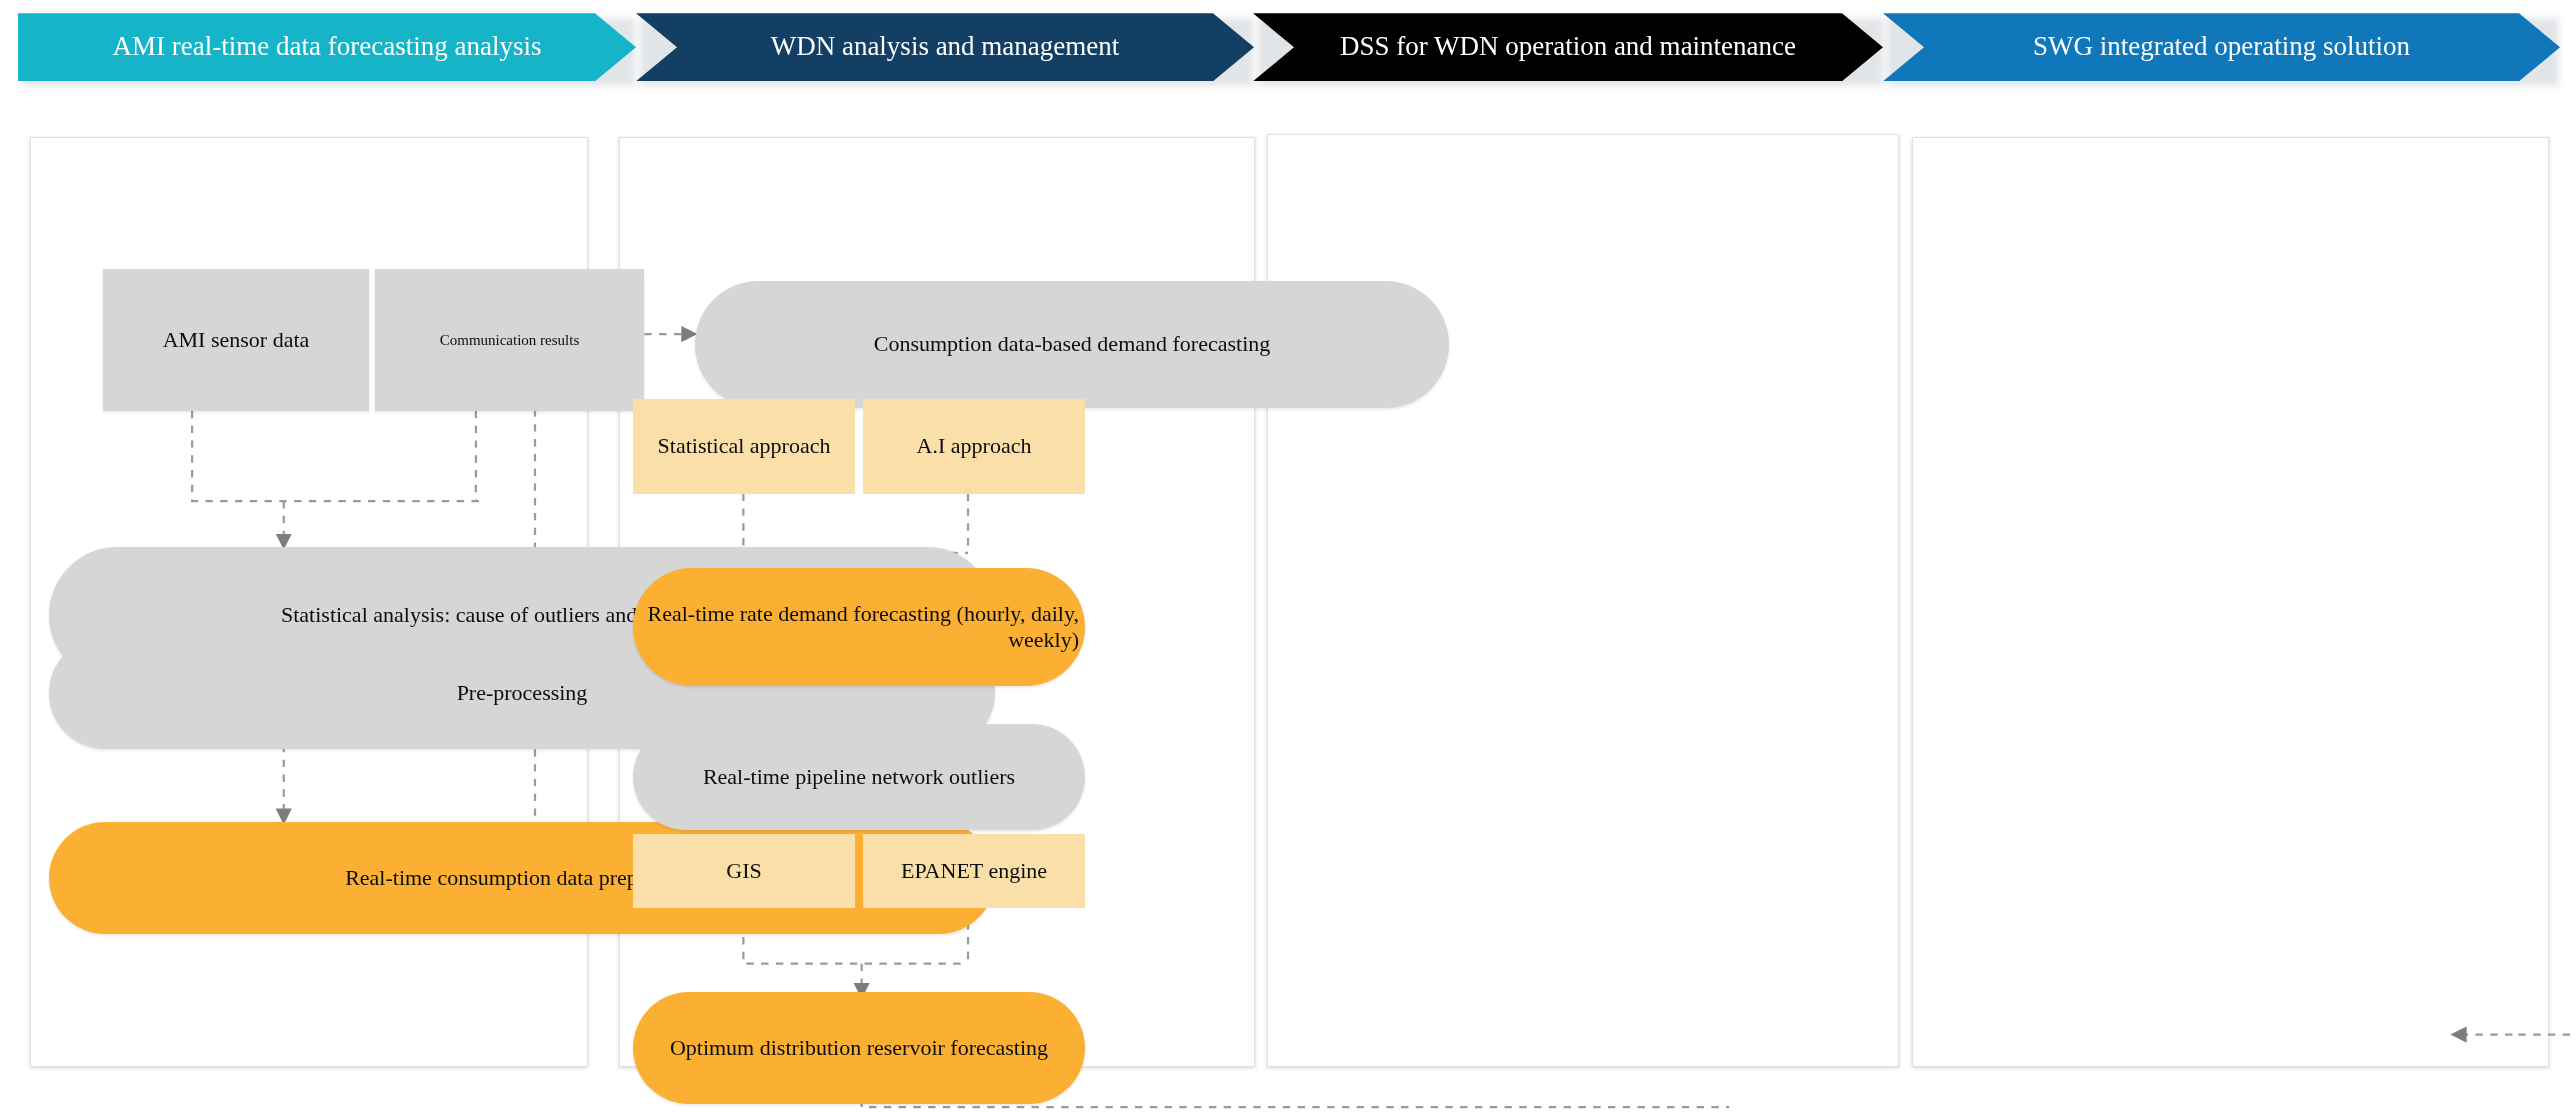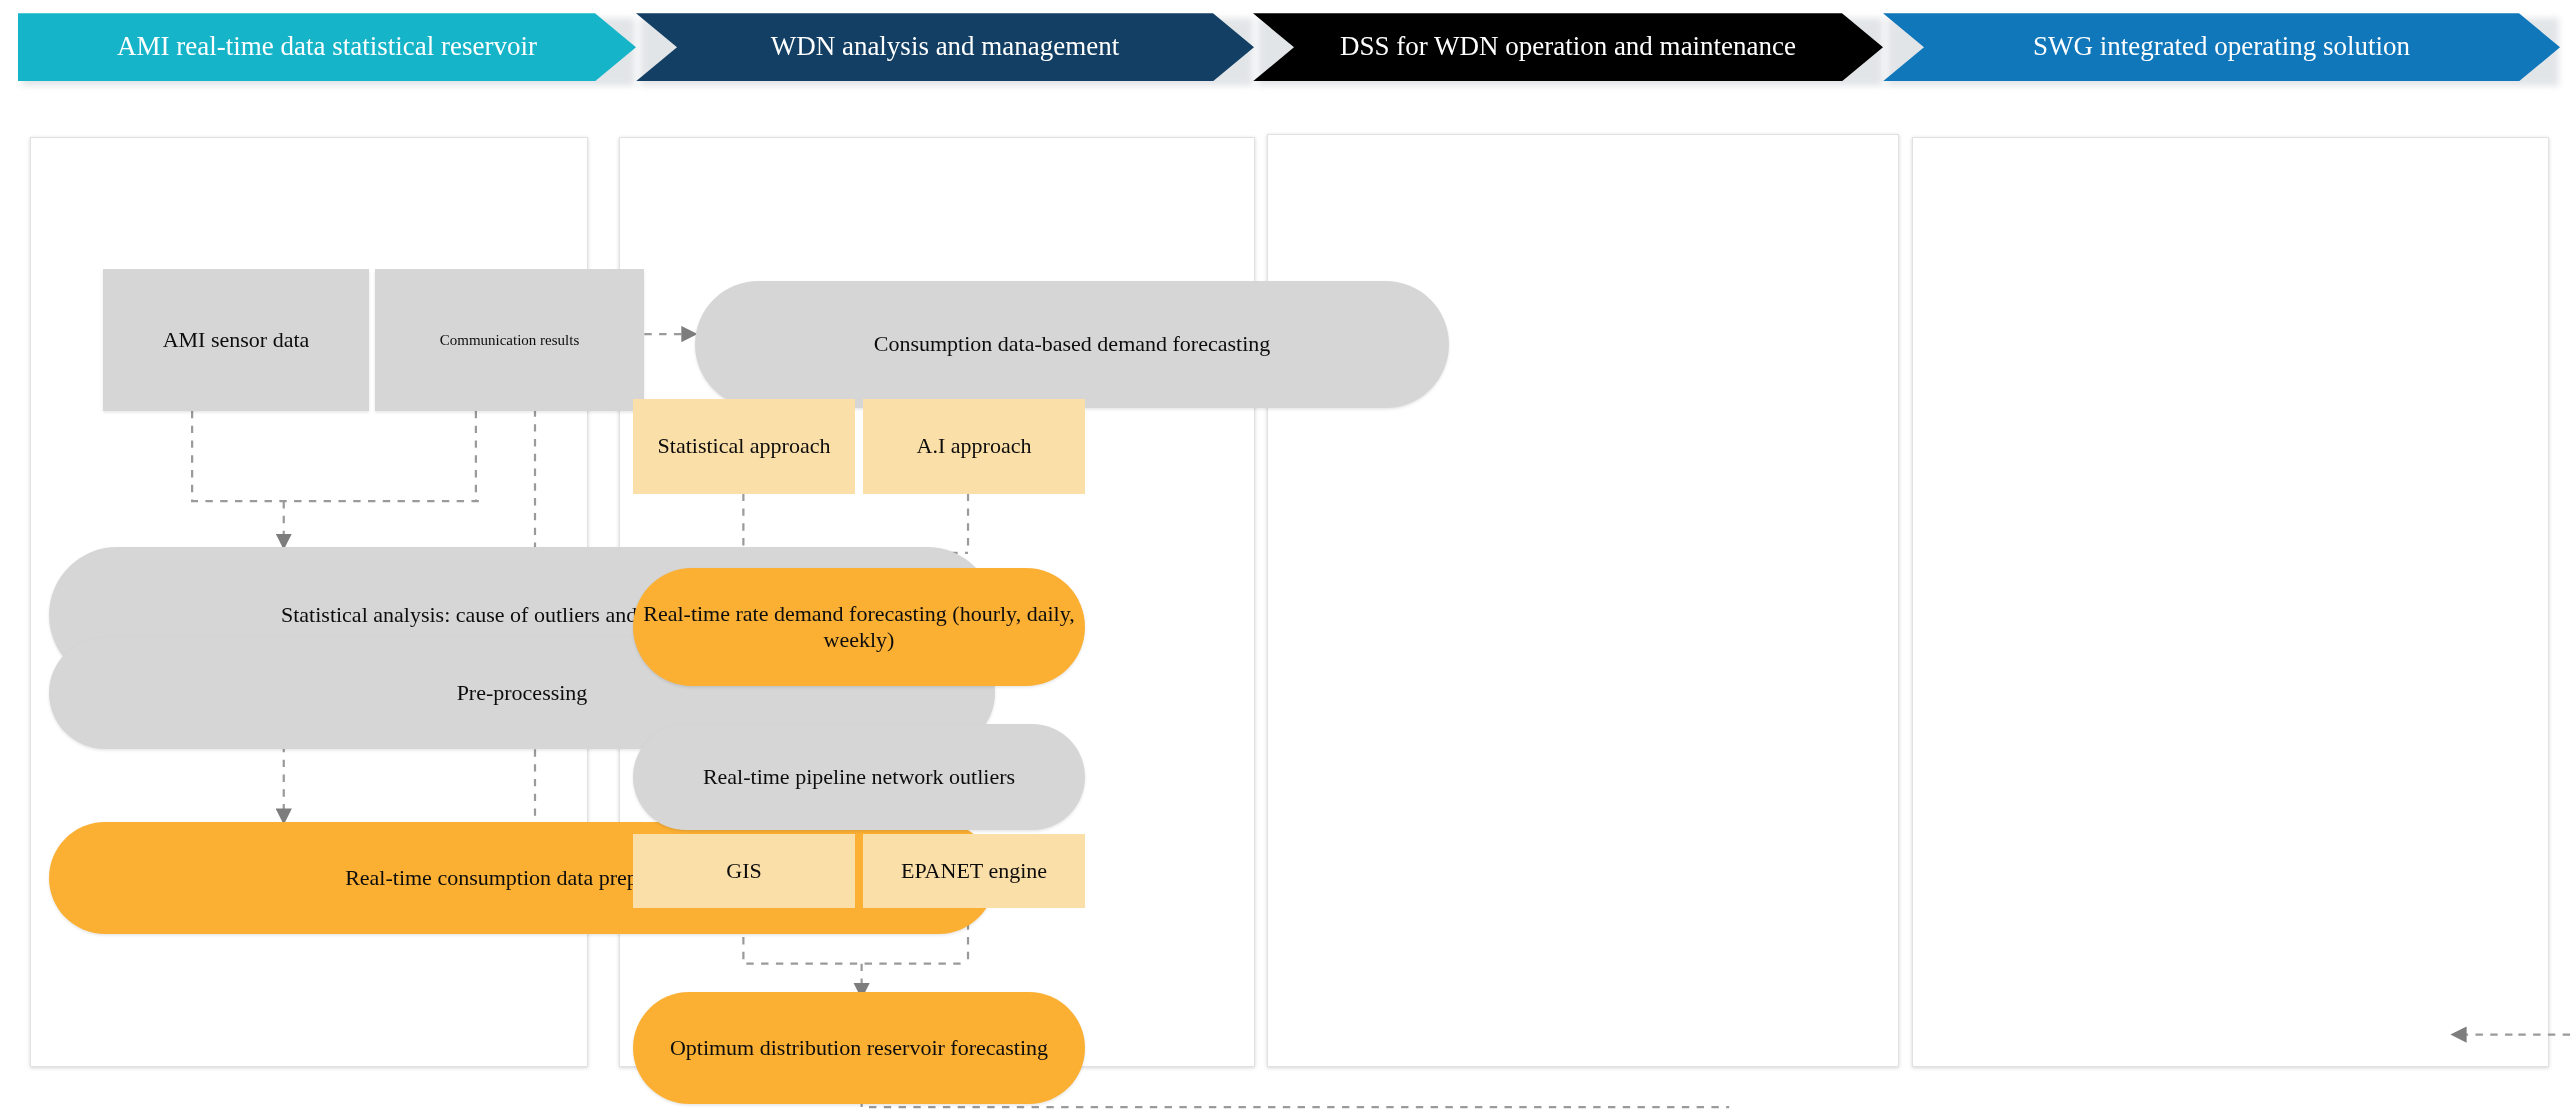--- a/index.html
+++ b/index.html
@@ -19,35 +19,35 @@
          box-shadow:0 0.7px 3.7px rgba(0,0,0,.17);box-sizing:border-box;}
 
   
   .node{position:absolute;display:flex;align-items:center;justify-content:center;text-align:center;
         box-sizing:border-box;color:#0d0d0d;line-height:1.2;padding:1.5px 6px;z-index:5;}
   .rect{border-radius:0;}
   .pill{border-radius:738px;}
   .grey{background:#d6d6d6;}
   .orange{background:#fbb034;}
   .lorange{background:#fbdfa8;}
-  .fs30{font-size:22px;}
+  .fs30{font-size:22px;text-align:right;}
 
   .node.shadowed{box-shadow:0 1.5px 3px rgba(0,0,0,.10);}
 
   
   svg.links{position:absolute;left:0;top:0;width:2576px;height:1113px;z-index:2;pointer-events:none;}
 </style>
 </head>
 <body>
 
 <div id="canvas">
 
   <div class="b-shadow" style="left:22px;width:613px;"></div>
   <div class="banner b-tail" style="left:18px;width:618px;background:#16b4c8;">
-    <span>AMI real-time data statistical reservoir</span>
+    <span>AMI real-time data forecasting analysis</span>
   </div>
 
   <div class="b-shadow" style="left:640px;width:613px;"></div>
   <div class="banner b-mid" style="left:636px;width:618px;background:#123f63;">
     <span>WDN analysis and management</span>
   </div>
 
   <div class="b-shadow" style="left:1258px;width:625px;"></div>
   <div class="banner b-mid" style="left:1253px;width:630px;background:#000000;">
     <span>DSS for WDN operation and maintenance</span>

